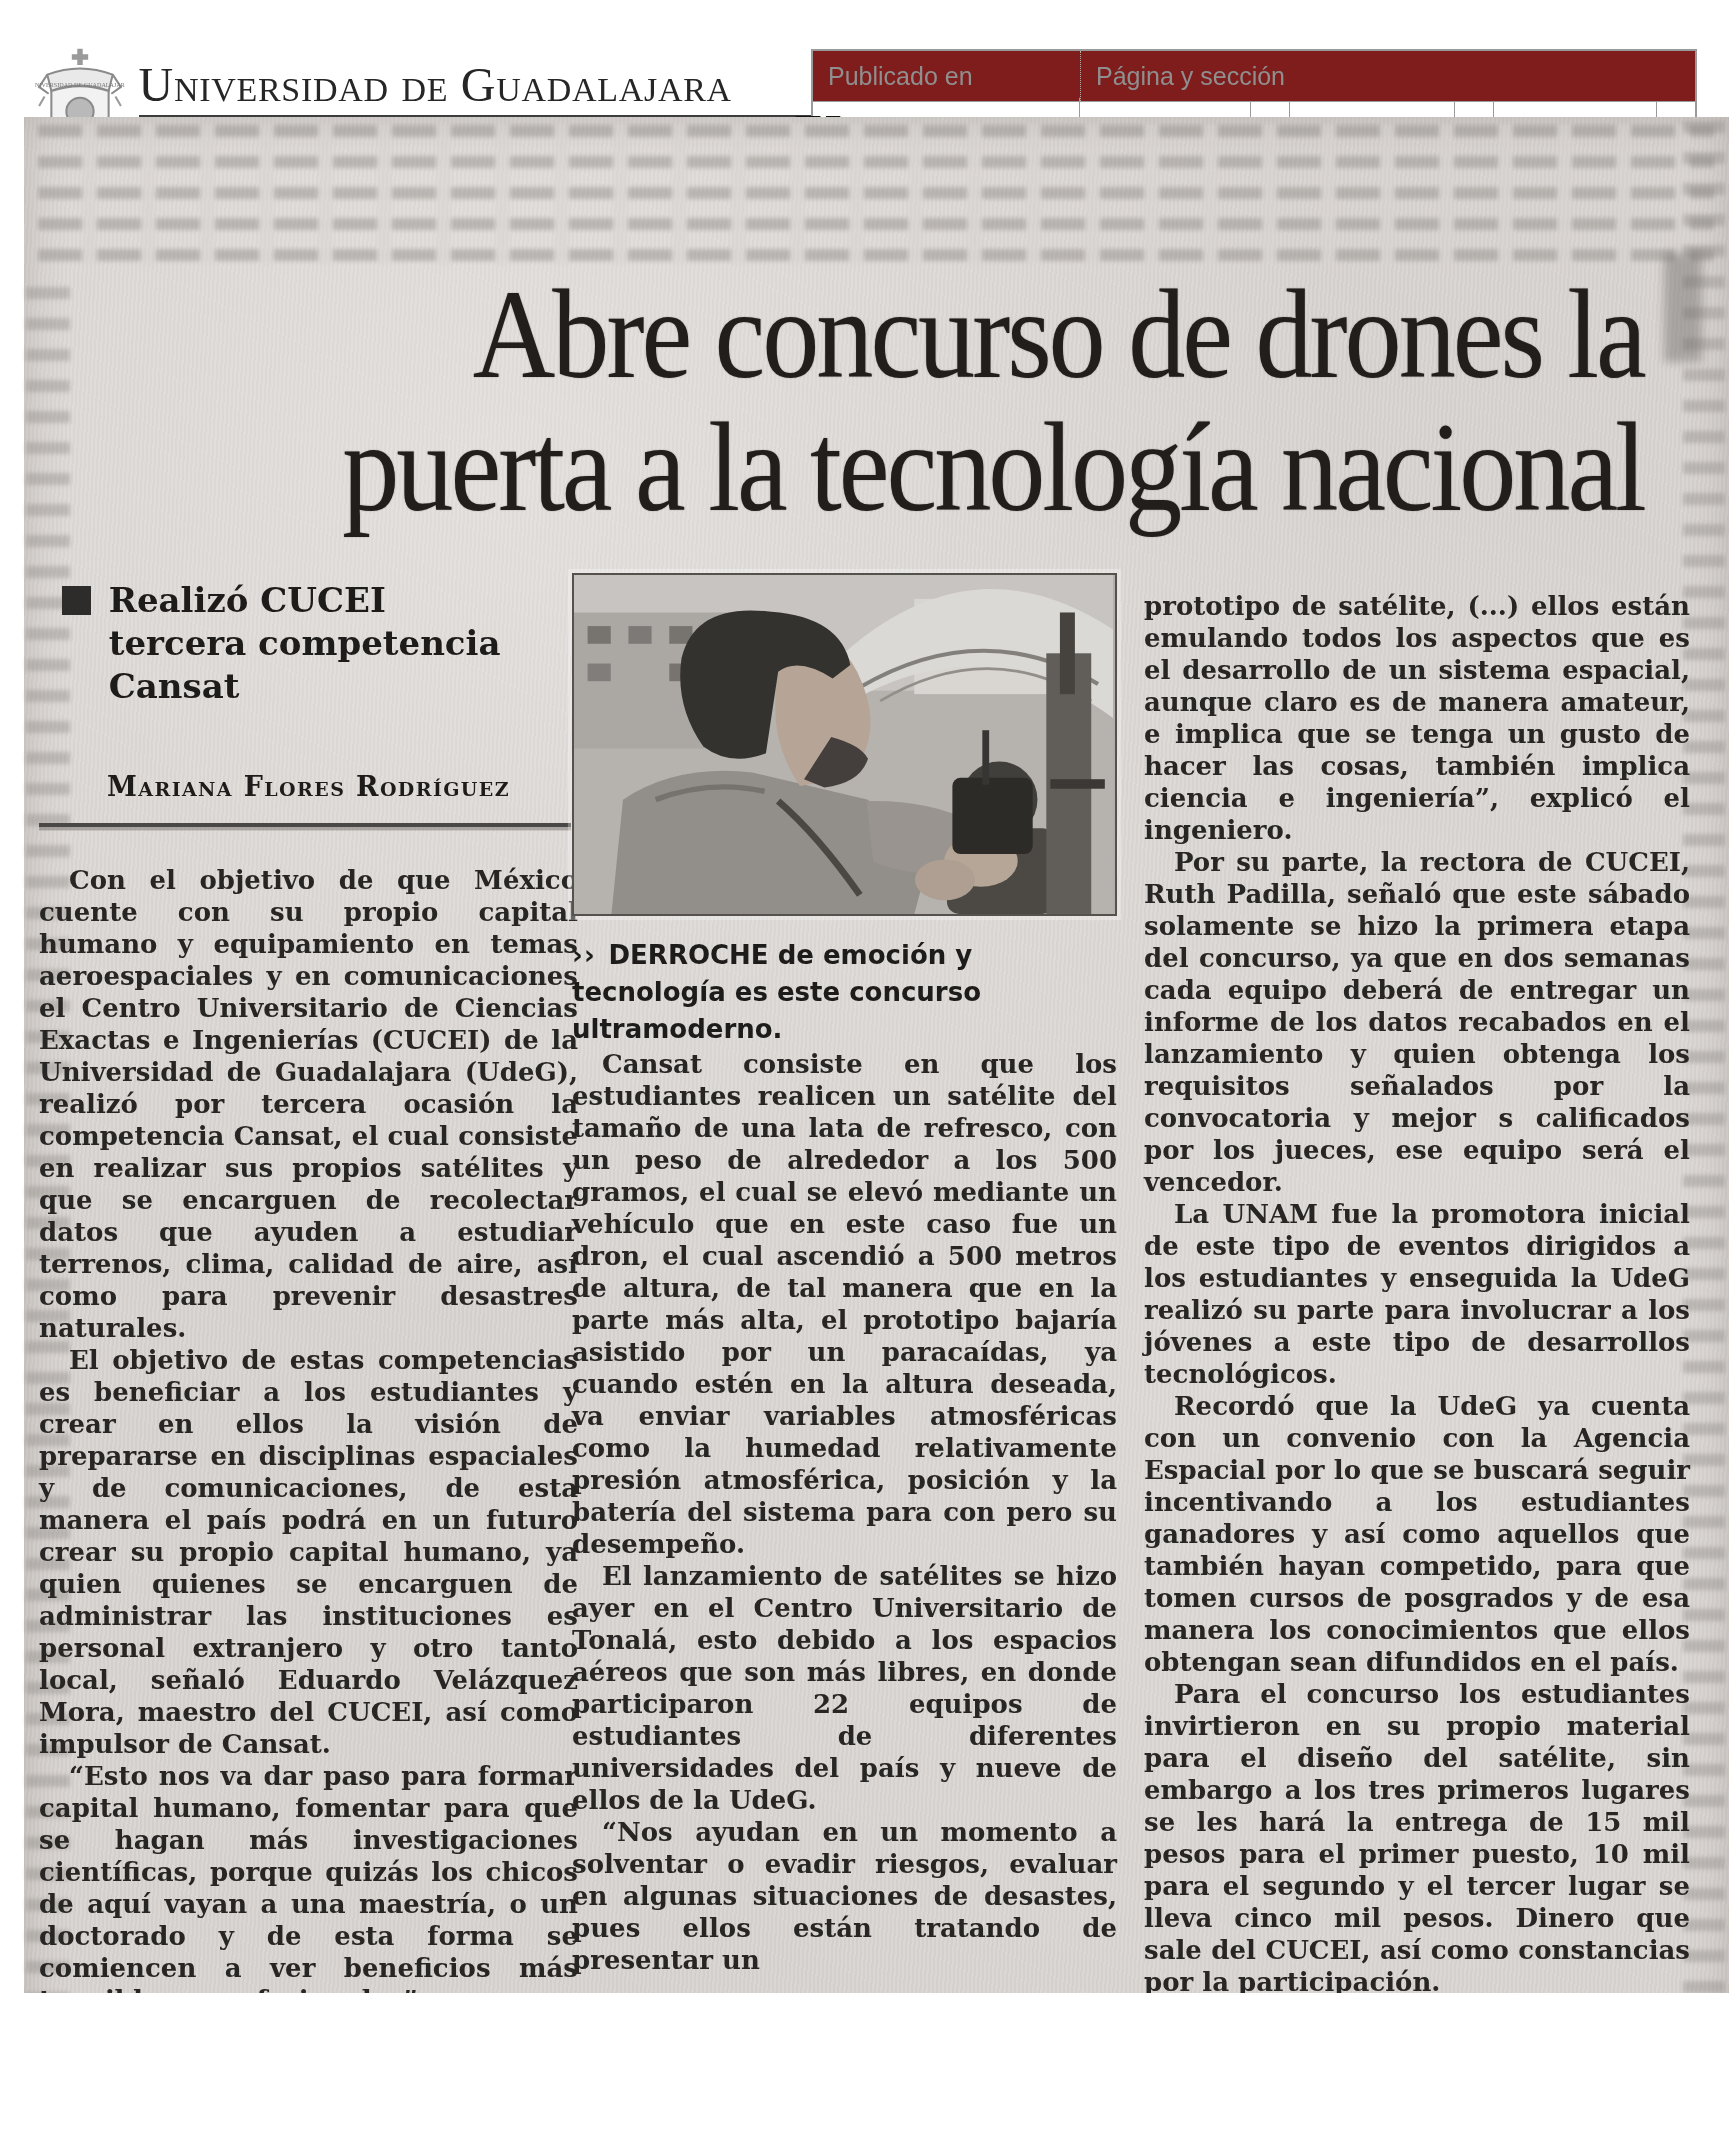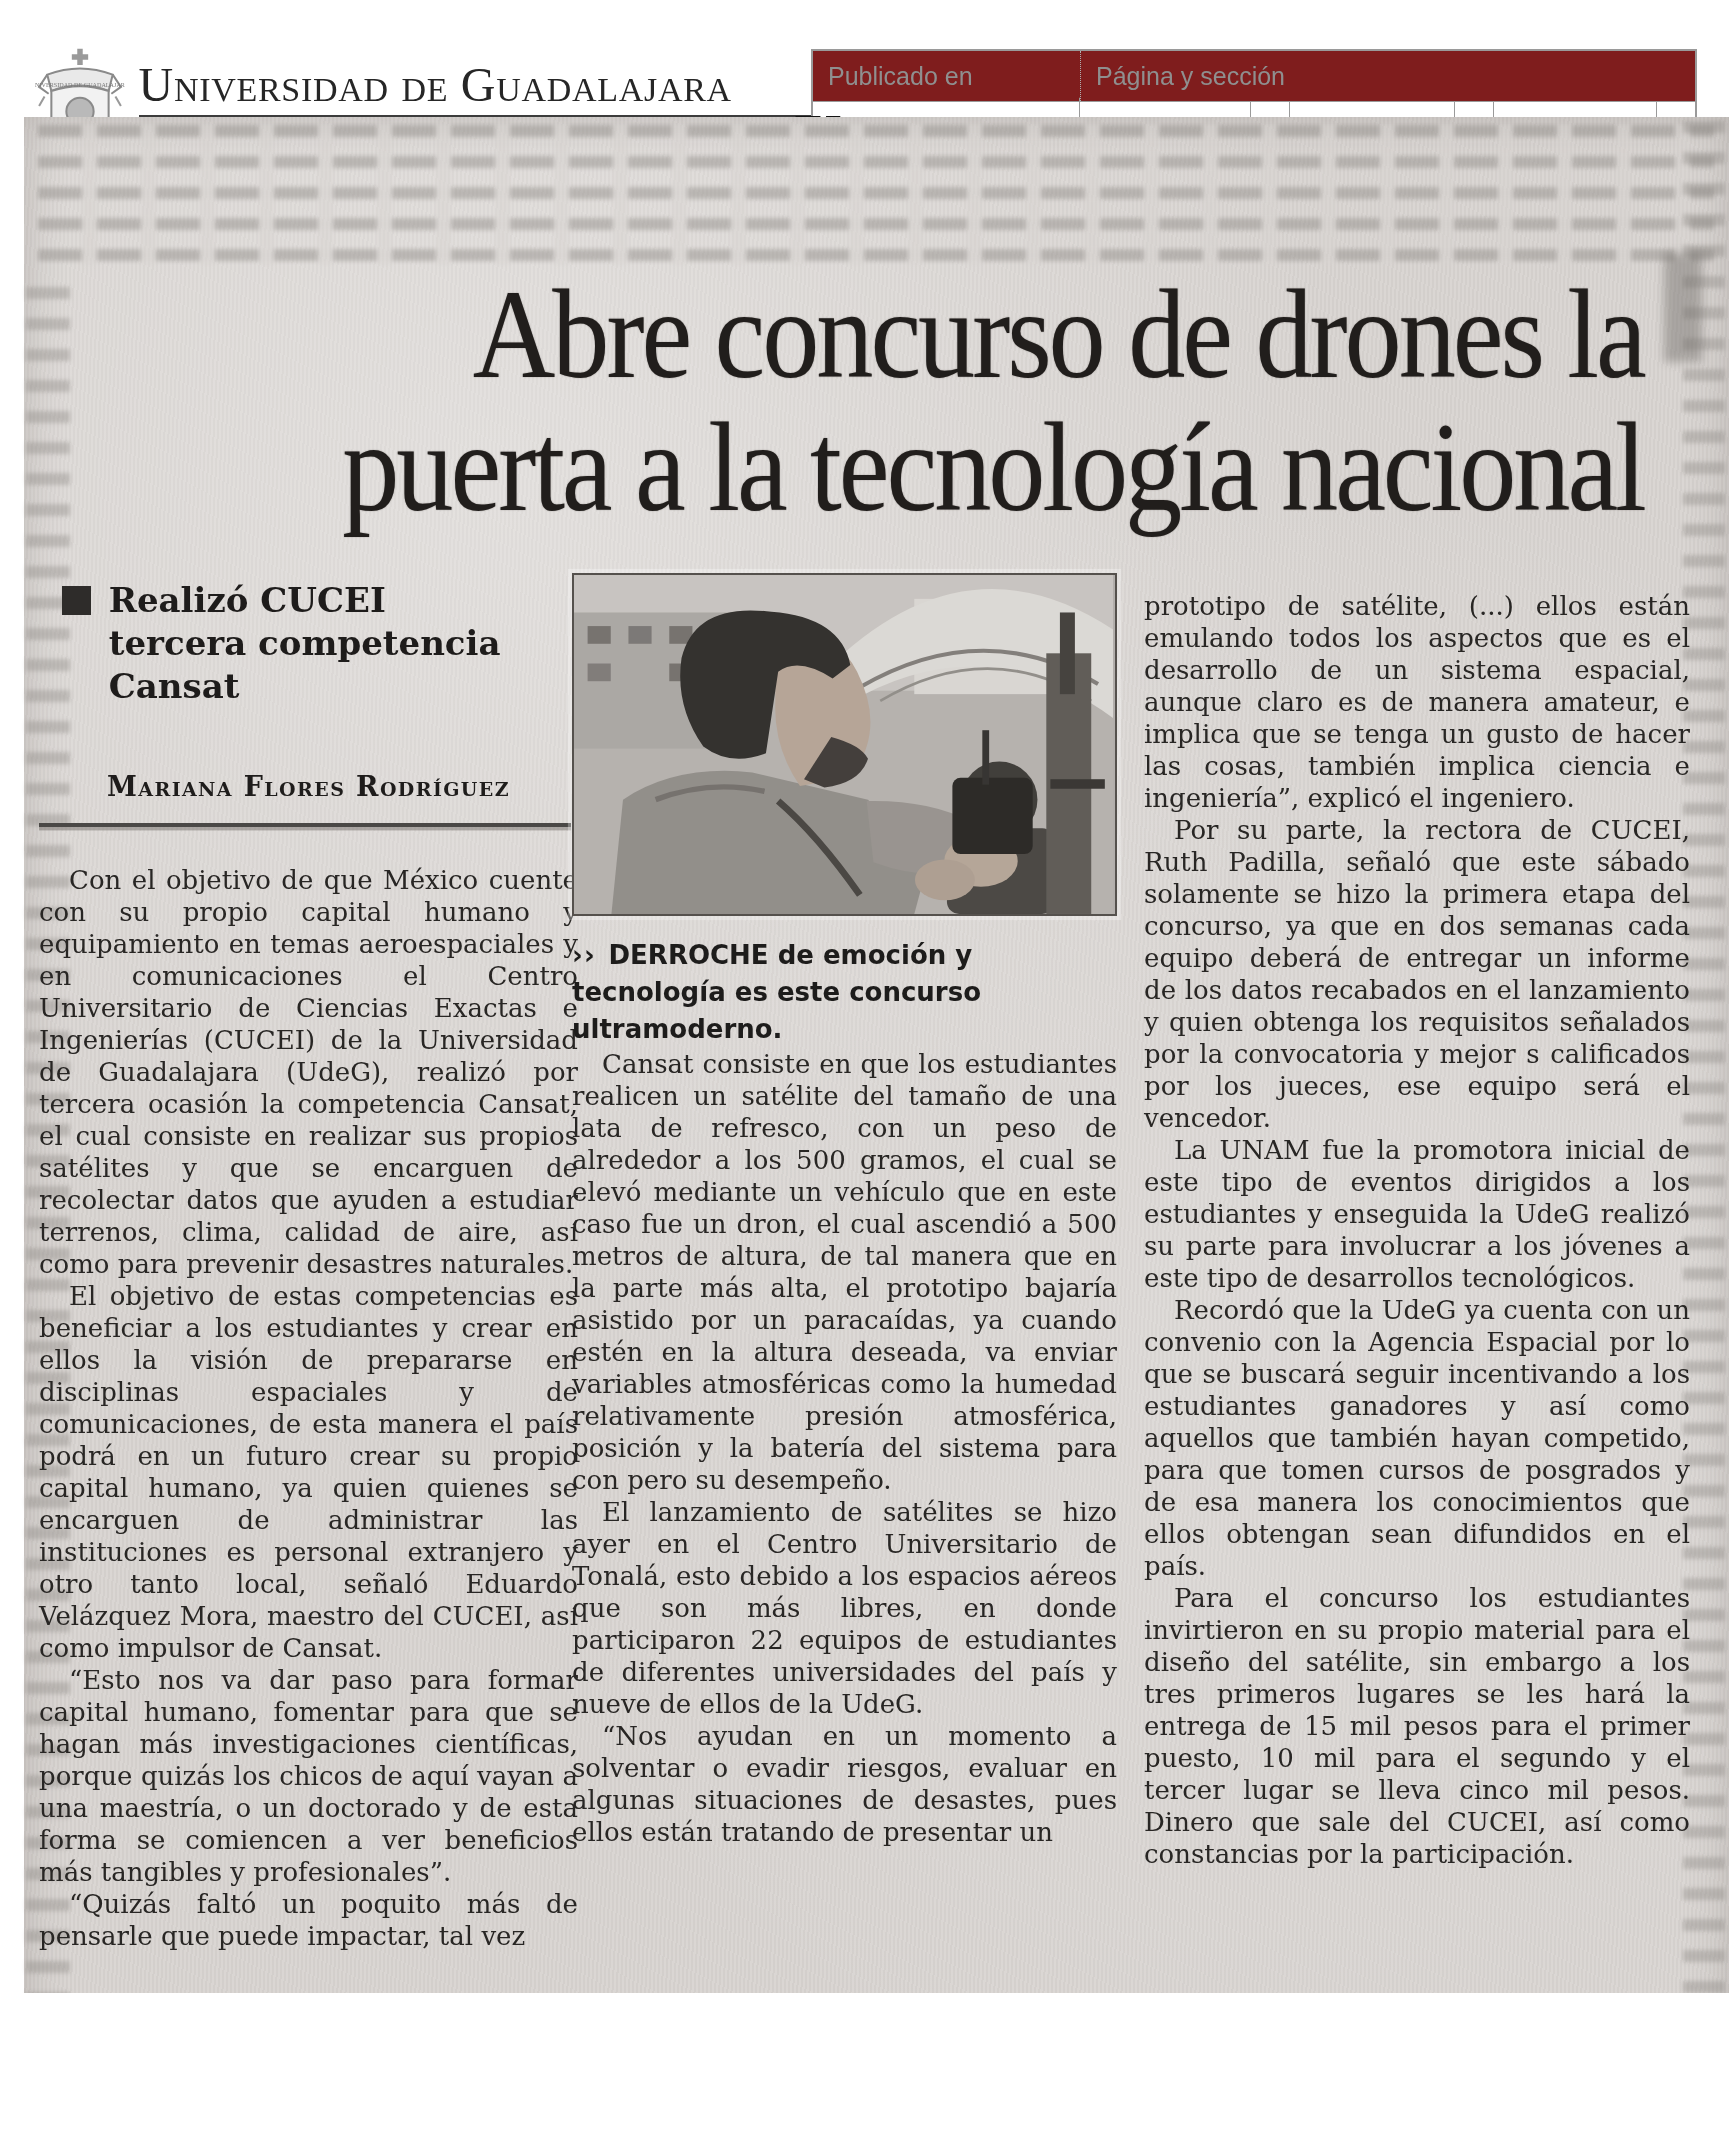--- a/index.html
+++ b/index.html
@@ -56,21 +56,21 @@
   .headline{position:absolute;top:151px;left:0;width:100%;text-align:right;color:#211e1c;}
   .hl-line{display:block;transform:scaleX(.9);transform-origin:center;
            font-family:"Liberation Serif",serif;font-weight:500;font-size:127px;line-height:133px;
            letter-spacing:-3.4px;white-space:nowrap;text-shadow:0 0 1.4px rgba(30,25,20,.45);}
 
   .col{position:absolute;top:455px;font-family:"DejaVu Serif",serif;font-size:26px;line-height:32px;
        color:#282624;text-align:justify;}
   #col1{left:15px;width:539px;}
   #col2{left:548px;width:545px;}
   #col3{left:1120px;width:546px;padding-top:17.7px;}
-  .col p{margin:0;text-indent:30px;}
+  .col p{margin:0;text-indent:30px;font-weight:bold;}
   .col p.noindent{text-indent:0;}
 
   .subtitle{display:flex;gap:17.7px;font-weight:700;font-size:34px;line-height:43px;text-align:left;
             margin:6.8px 0 63px 23px;color:#1e1c1b;}
   .subtitle .sq{width:29px;height:29px;background:#2e2c2a;flex:none;margin-top:7.5px;}
   .subtitle .st-text{max-width:408px;}
   .byline{text-align:center;font-weight:700;font-variant-caps:small-caps;font-size:27px;
           letter-spacing:1.4px;margin:0 0 20.4px 0;color:#1e1c1b;}
   .rule{height:4.1px;background:#4a4846;box-shadow:0 3.4px 0 rgba(125,121,117,.55);margin:0 6.8px 37px 0;}
 

